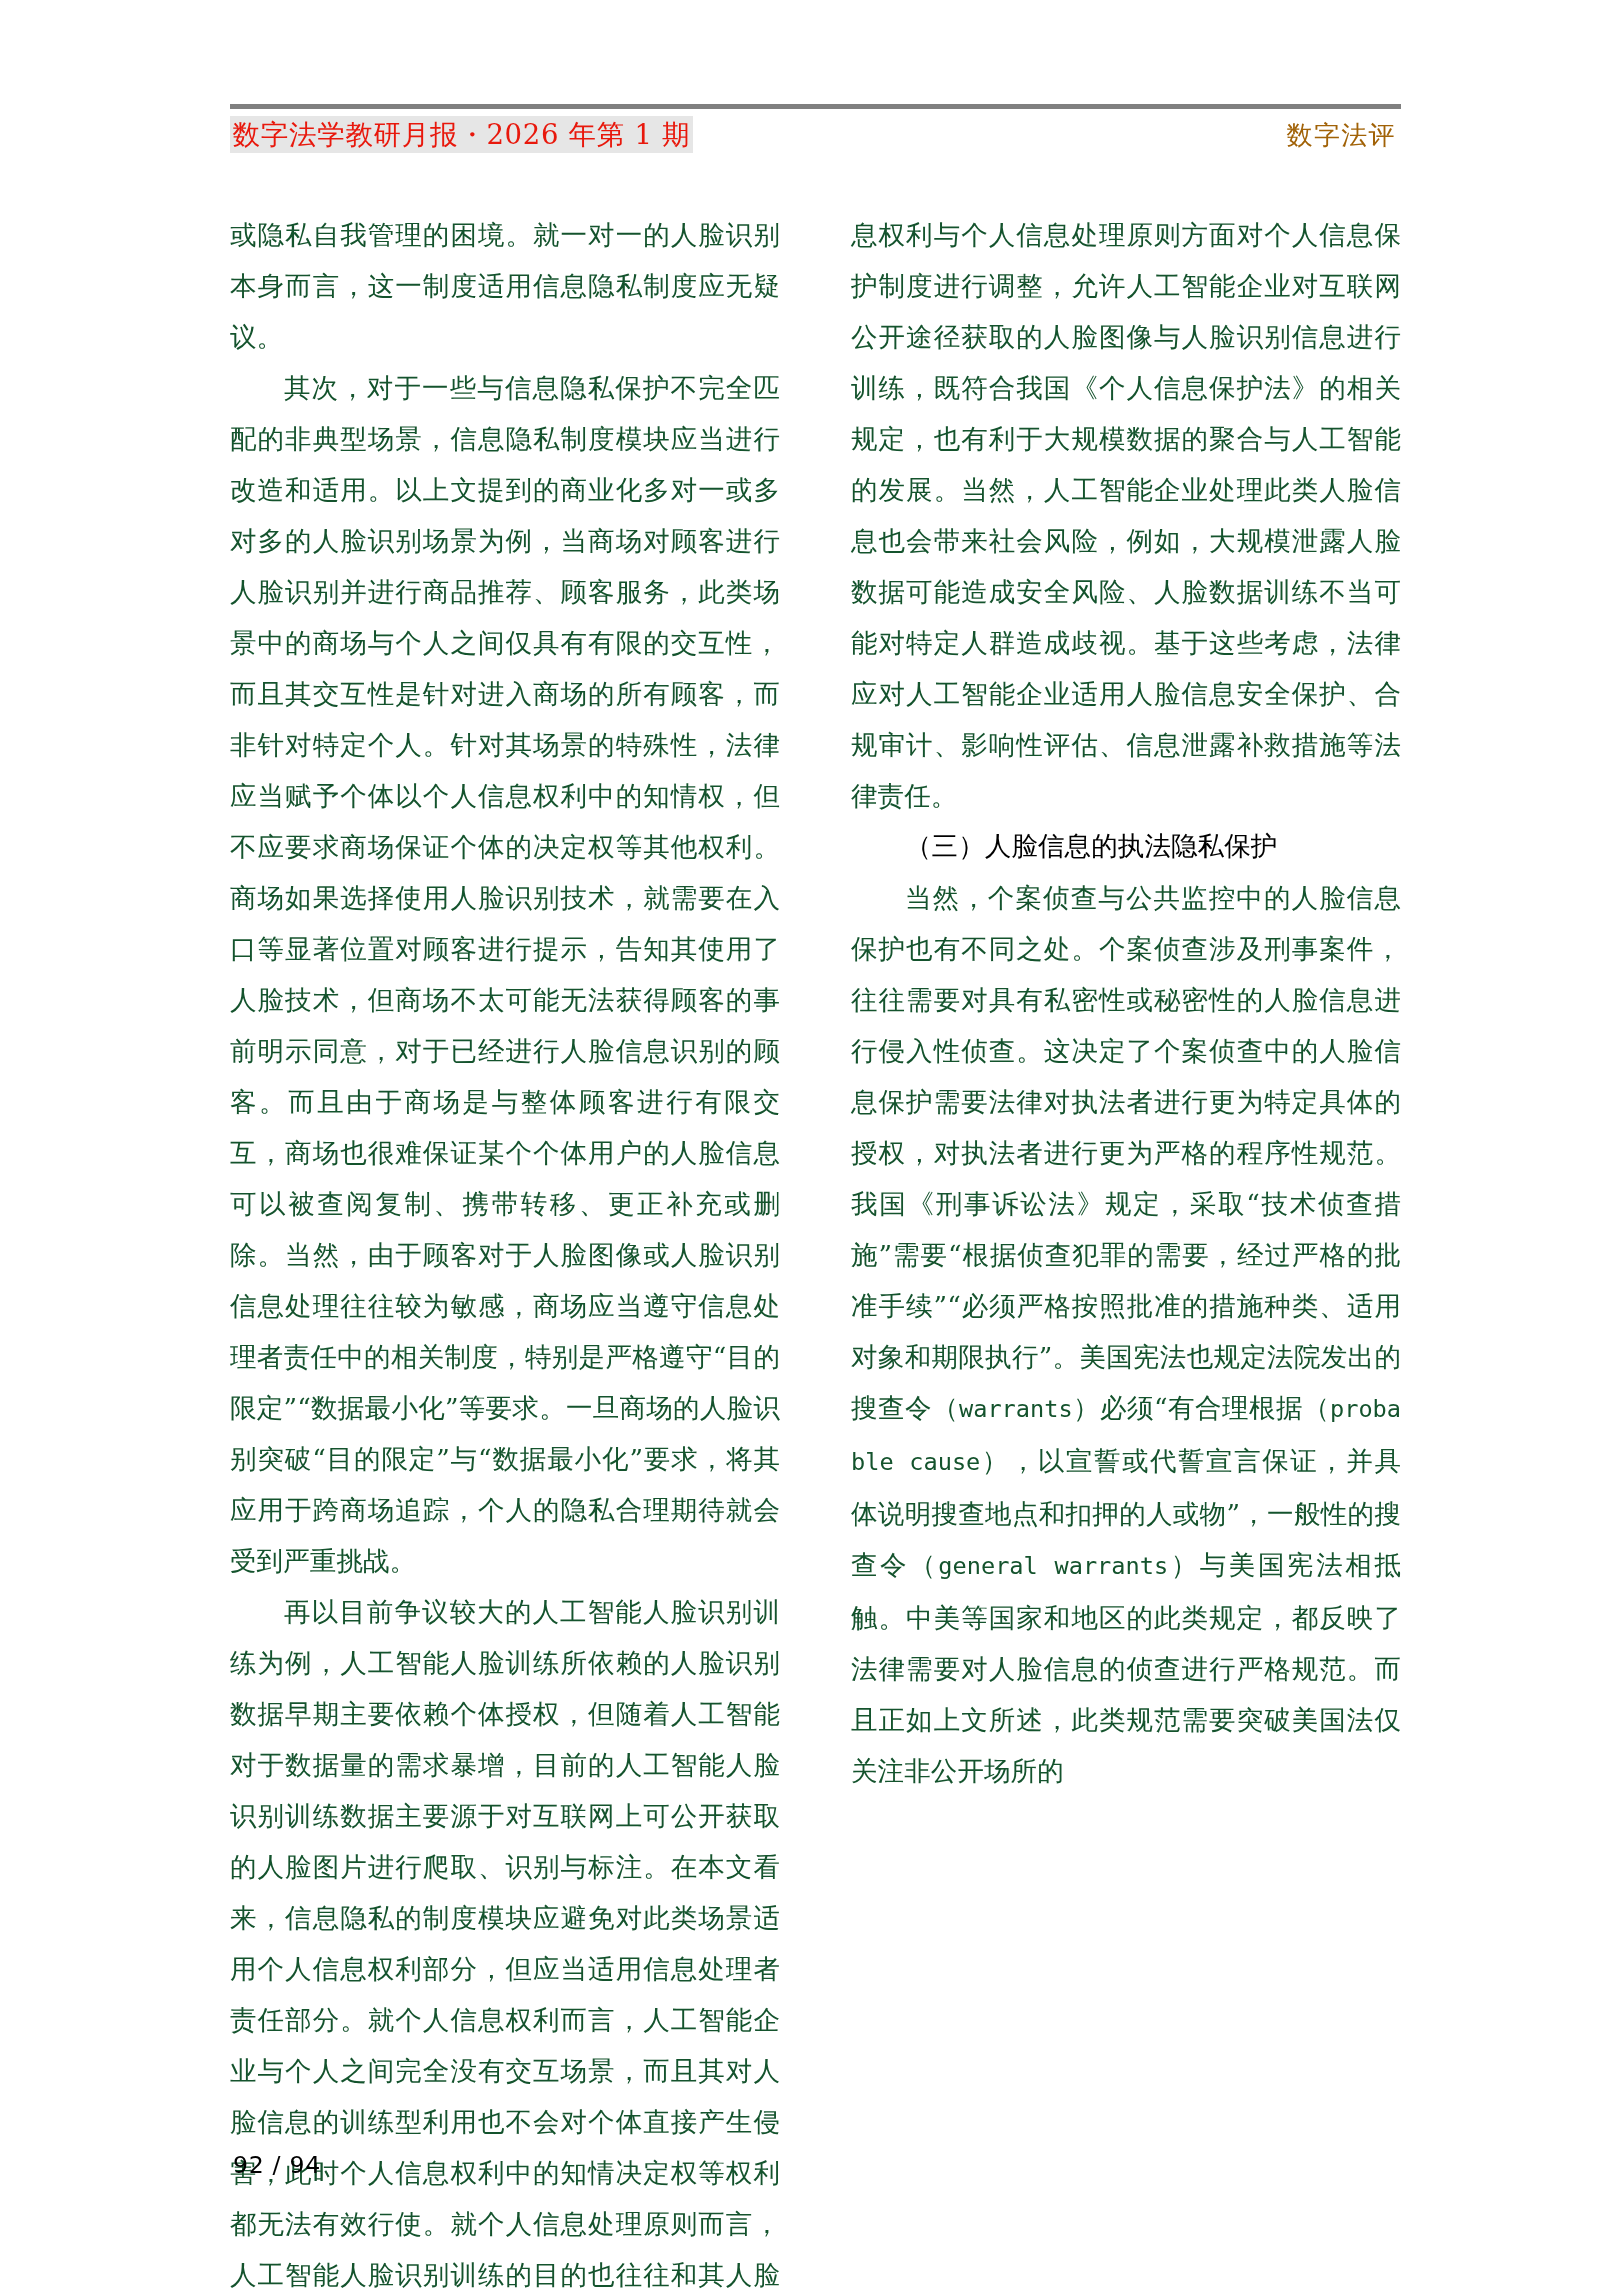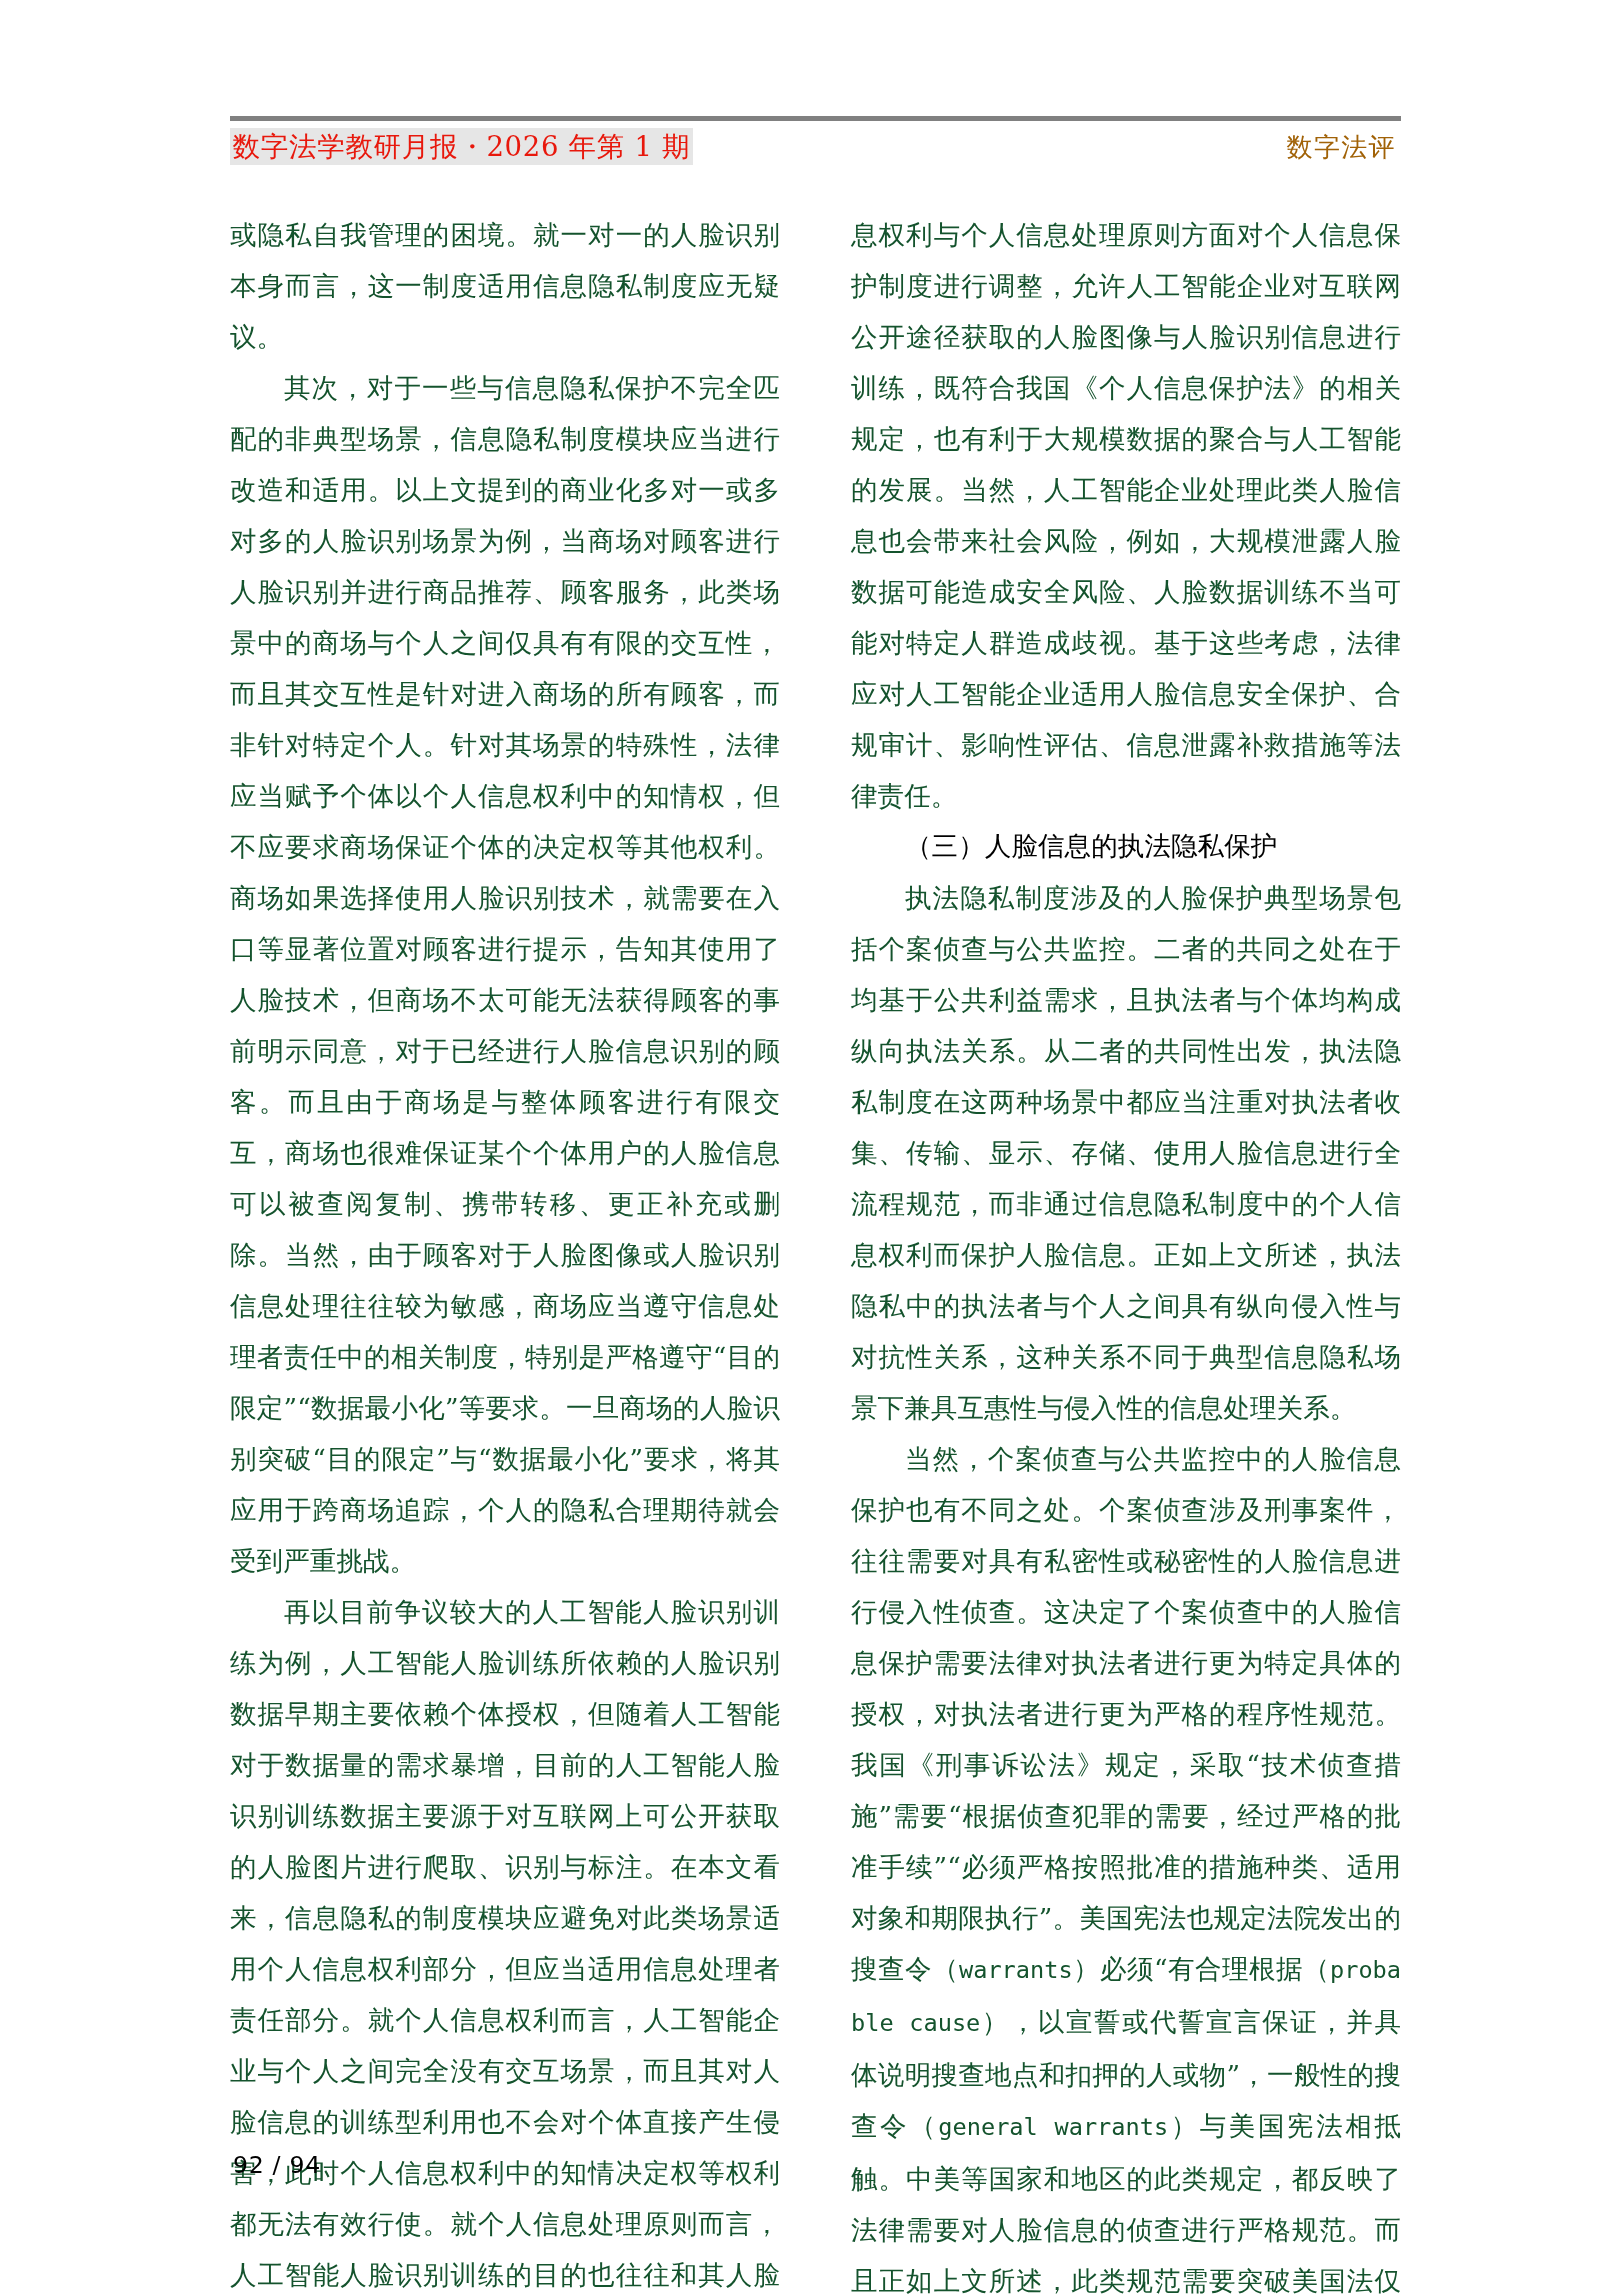--- a/index.html
+++ b/index.html
@@ -14,21 +14,21 @@
     background: #ffffff;
     box-sizing: border-box;
     font-family: "DejaVu Serif", "Liberation Serif", serif;
     overflow: hidden;
   }
 
   
   .header {
     position: absolute;
     left: 230px;
-    top: 116px;
+    top: 104px;
     width: 1171px;
     height: 59px;
     text-align: right;
   }
   .header-rule {
     position: absolute;
     left: 0;
     top: 0;
     width: 100%;
     height: 4.6px;
@@ -138,21 +138,20 @@
 
     <div class="column">
       <p class="para">或隐私自我管理的困境。就一对一的人脸识别本身而言，这一制度适用信息隐私制度应无疑议。</p>
       <p class="para indent">其次，对于一些与信息隐私保护不完全匹配的非典型场景，信息隐私制度模块应当进行改造和适用。以上文提到的商业化多对一或多对多的人脸识别场景为例，当商场对顾客进行人脸识别并进行商品推荐、顾客服务，此类场景中的商场与个人之间仅具有有限的交互性，而且其交互性是针对进入商场的所有顾客，而非针对特定个人。针对其场景的特殊性，法律应当赋予个体以个人信息权利中的知情权，但不应要求商场保证个体的决定权等其他权利。商场如果选择使用人脸识别技术，就需要在入口等显著位置对顾客进行提示，告知其使用了人脸技术，但商场不太可能无法获得顾客的事前明示同意，对于已经进行人脸信息识别的顾客。而且由于商场是与整体顾客进行有限交互，商场也很难保证某个个体用户的人脸信息可以被查阅复制、携带转移、更正补充或删除。当然，由于顾客对于人脸图像或人脸识别信息处理往往较为敏感，商场应当遵守信息处理者责任中的相关制度，特别是严格遵守“目的限定”“数据最小化”等要求。一旦商场的人脸识别突破“目的限定”与“数据最小化”要求，将其应用于跨商场追踪，个人的隐私合理期待就会受到严重挑战。</p>
       <p class="para indent">再以目前争议较大的人工智能人脸识别训练为例，人工智能人脸训练所依赖的人脸识别数据早期主要依赖个体授权，但随着人工智能对于数据量的需求暴增，目前的人工智能人脸识别训练数据主要源于对互联网上可公开获取的人脸图片进行爬取、识别与标注。在本文看来，信息隐私的制度模块应避免对此类场景适用个人信息权利部分，但应当适用信息处理者责任部分。就个人信息权利而言，人工智能企业与个人之间完全没有交互场景，而且其对人脸信息的训练型利用也不会对个体直接产生侵害，此时个人信息权利中的知情决定权等权利都无法有效行使。就个人信息处理原则而言，人工智能人脸识别训练的目的也往往和其人脸信息在互联网上公开的初始目的并不一致。在个人信</p>
     </div>
 
     <div class="column">
       <p class="para">息权利与个人信息处理原则方面对个人信息保护制度进行调整，允许人工智能企业对互联网公开途径获取的人脸图像与人脸识别信息进行训练，既符合我国《个人信息保护法》的相关规定，也有利于大规模数据的聚合与人工智能的发展。当然，人工智能企业处理此类人脸信息也会带来社会风险，例如，大规模泄露人脸数据可能造成安全风险、人脸数据训练不当可能对特定人群造成歧视。基于这些考虑，法律应对人工智能企业适用人脸信息安全保护、合规审计、影响性评估、信息泄露补救措施等法律责任。</p>
       <p class="heading">（三）人脸信息的执法隐私保护</p>
-      <p class="para indent">执法隐私制度涉及的人脸保护典型场景包括个案侦查与公共监控。二者的共同之处在于均基于公共利益需求，且执法者与个体均构成纵向执法关系。从二者的共同性出发，执法隐私制度在这两种场景中都应当注重对执法者收集、传输、显示、存储、使用人脸信息进行全流程规范，而非通过信息隐私制度中的个人信息权利而保护人脸信息。正如上文所述，执法隐私中的执法者与个人之间具有纵向侵入性与对抗性关系，这种关系不同于典型信息隐私场景下兼具互惠性与侵入性的信息处理关系。</p>
       <p class="para indent"><span>当然，个案侦查与公共监控中的人脸信息保护也有不同之处。个案侦查涉及刑事案件，往往需要对具有私密性或秘密性的人脸信息进行侵入性侦查。这决定了个案侦查中的人脸信息保护需要法律对执法者进行更为特定具体的授权，对执法者进行更为严格的程序性规范。我国《刑事诉讼法》规定，采取“技术侦查措施”需要“根据侦查犯罪的需要，经过严格的批准手续”“必须严格按照批准的措施种类、适用对象和期限执行”。美国宪法也规定法院发出的搜查令（</span><span class="mono">warrants</span><span>）必须“有合理根据（</span><span class="mono">probable cause</span><span>），以宣誓或代誓宣言保证，并具体说明搜查地点和扣押的人或物”，一般性的搜查令（</span><span class="mono">general warrants</span><span>）与美国宪法相抵触。中美等国家和地区的此类规定，都反映了法律需要对人脸信息的侦查进行严格规范。而且正如上文所述，此类规范需要突破美国法仅关注非公开场所的</span></p>
     </div>
 
   </div>
 
   <div class="footer">
     <span class="page-number">92 / 94</span>
   </div>
 
 </div>

